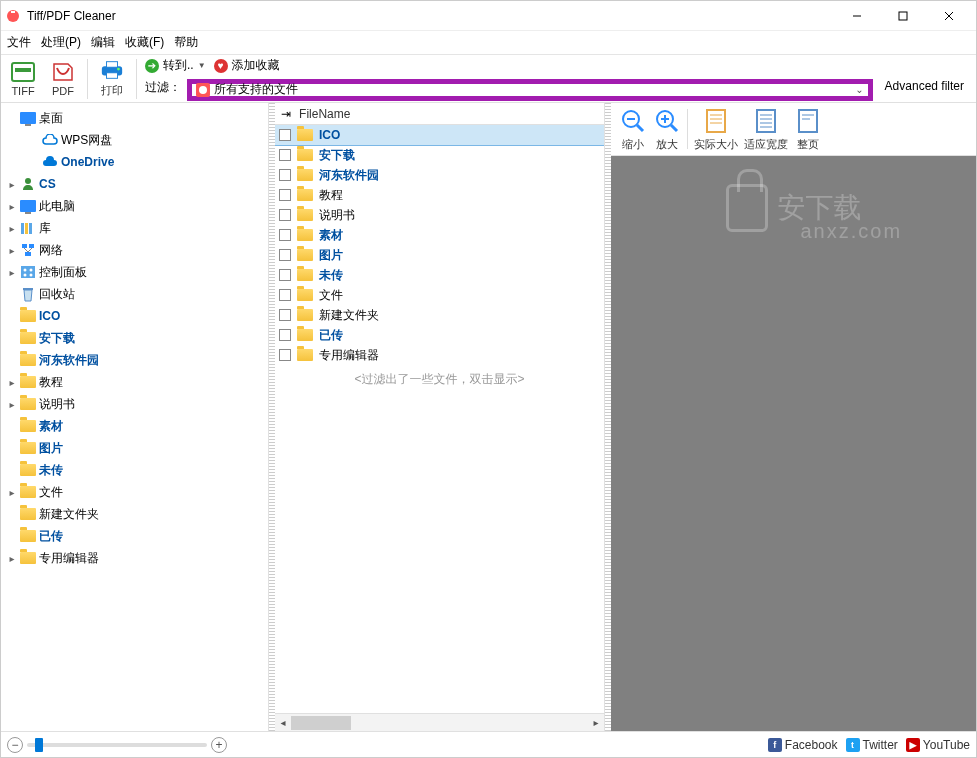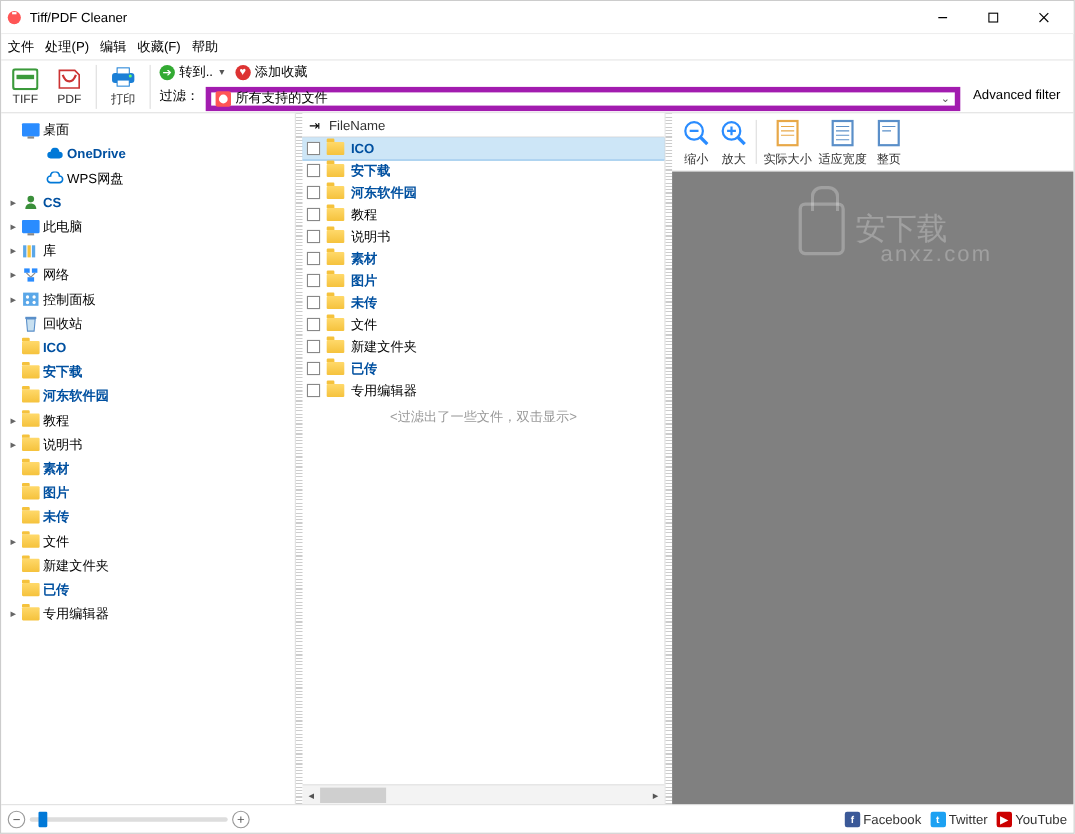--- a/index.html
+++ b/index.html
@@ -195,33 +195,33 @@
         <span class="exp"></span>
     <span class="ic">
           <span class="monitor-ic"></span>
         </span>
     <span class="lbl ">桌面</span>
       </div>
       <div class="tree-item" style="padding-left: 28px;">
         <span class="exp"></span>
     <span class="ic">
           <svg width="16" height="12" viewBox="0 0 16 12">
+            <path d="M4 10a3 3 0 010-6 4 4 0 018 0 3 3 0 010 6z" fill="none" stroke="#0078d7" stroke-width="1.5"></path>
+          </svg>
+        </span>
+    <span class="lbl ">WPS网盘</span>
+      </div>
+      <div class="tree-item" style="padding-left: 28px;">
+        <span class="exp"></span>
+    <span class="ic">
+          <svg width="16" height="12" viewBox="0 0 16 12">
             <path d="M4 10a3 3 0 010-6 4 4 0 018 0 3 3 0 010 6z" fill="#0078d7"></path>
           </svg>
         </span>
     <span class="lbl blue-bold">OneDrive</span>
-      </div>
-      <div class="tree-item" style="padding-left: 28px;">
-        <span class="exp"></span>
-    <span class="ic">
-          <svg width="16" height="12" viewBox="0 0 16 12">
-            <path d="M4 10a3 3 0 010-6 4 4 0 018 0 3 3 0 010 6z" fill="none" stroke="#0078d7" stroke-width="1.5"></path>
-          </svg>
-        </span>
-    <span class="lbl ">WPS网盘</span>
       </div>
       <div class="tree-item" style="padding-left: 6px;">
         <span class="exp">▸</span>
     <span class="ic">
           <svg width="14" height="14" viewBox="0 0 14 14">
             <circle cx="7" cy="4" r="3" fill="#3a8f3a"></circle>
             <path d="M2 13c0-3 2-5 5-5s5 2 5 5z" fill="#3a8f3a"></path>
           </svg>
         </span>
     <span class="lbl blue-bold">CS</span>

